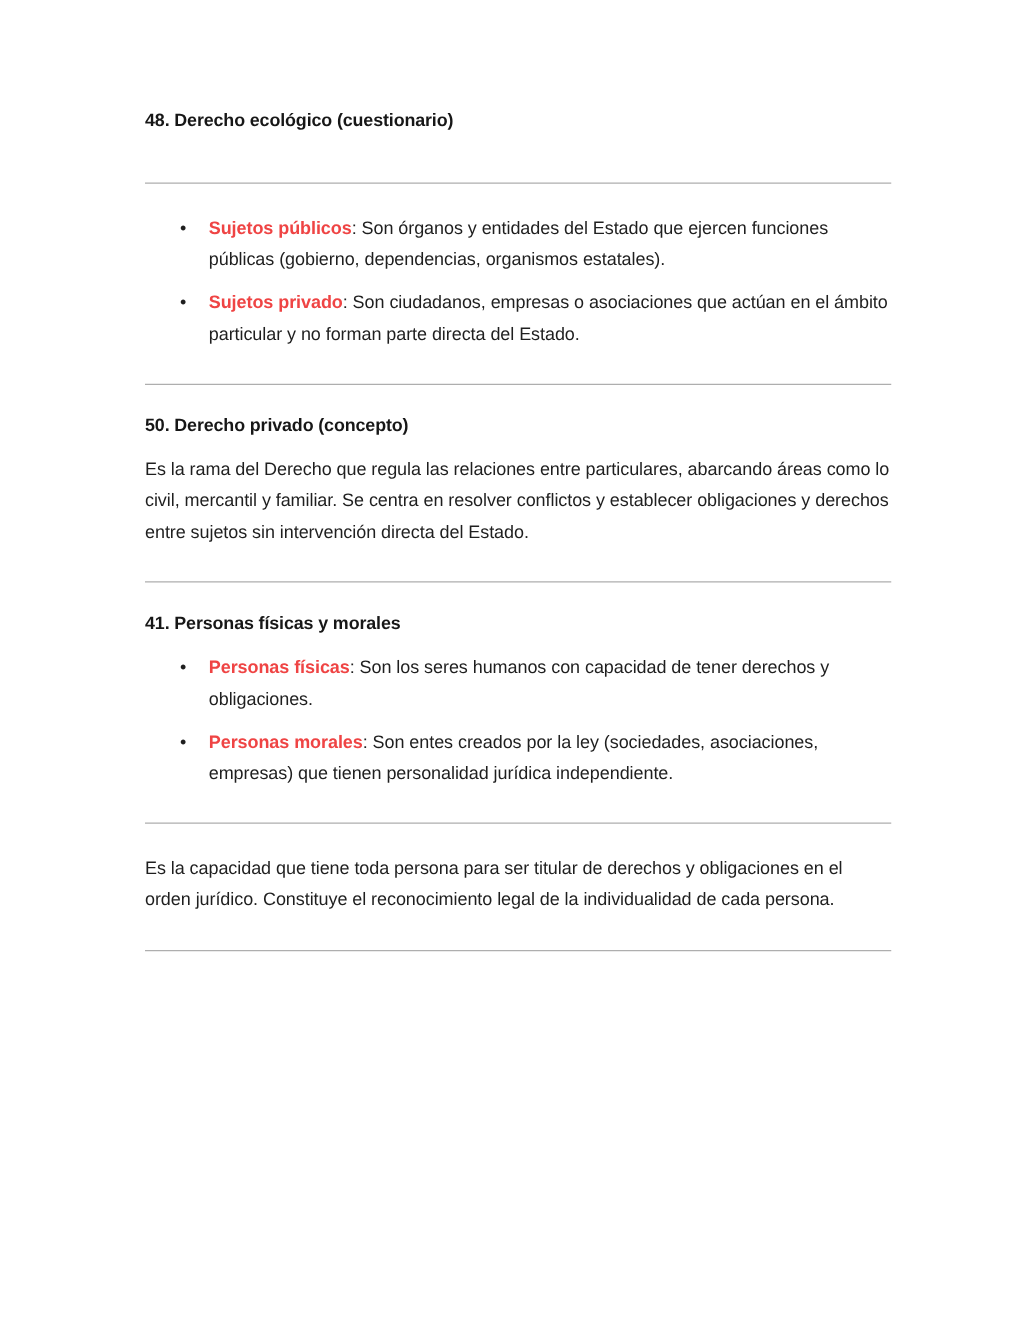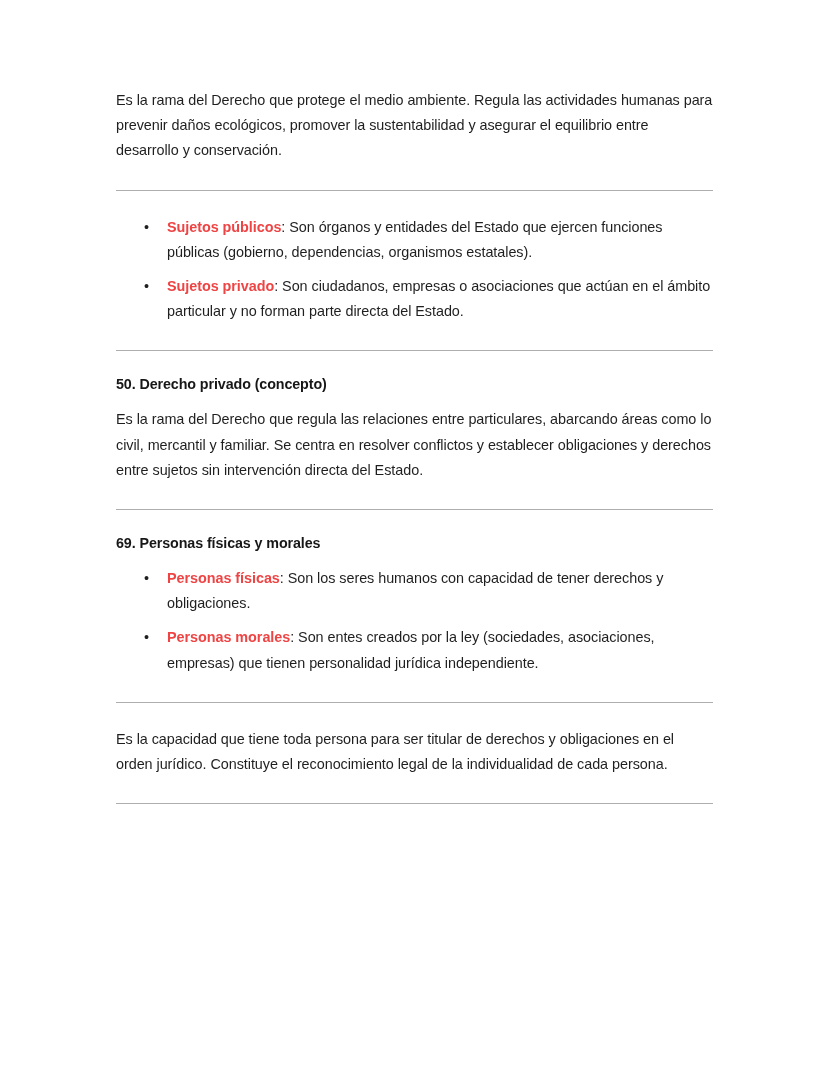--- a/index.html
+++ b/index.html
@@ -86,21 +86,21 @@
   .gap-before-divider { height: 26px; }
   .gap-after-divider  { height: 24px; }
 </style>
 </head>
 <body>
 
 <div class="page">
   <div class="content">
 
     <div class="section">
-      <p class="section-paragraph">Es la rama del Derecho que protege el medio ambiente. Regula las actividades humanas para prevenir daños ecológicos, promover la sustentabilidad y asegurar el equilibrio entre desarrollo y conservación.</p>
+      <div class="section-heading">48. Derecho ecológico (cuestionario)</div>
     </div>
     <div class="gap-before-divider"></div>
     <hr class="divider">
     <div class="gap-after-divider"></div>
 
     <div class="section">
       <ul class="bullet-list">
         <li class="bullet-item">
           <span class="bullet-marker">•</span>
           <span class="lead-in">Sujetos públicos</span><span>: Son órganos y entidades del Estado que ejercen funciones públicas (gobierno, dependencias, organismos estatales).</span>
@@ -117,21 +117,21 @@
 
     <div class="section">
       <div class="section-heading">50. Derecho privado (concepto)</div>
       <p class="section-paragraph">Es la rama del Derecho que regula las relaciones entre particulares, abarcando áreas como lo civil, mercantil y familiar. Se centra en resolver conflictos y establecer obligaciones y derechos entre sujetos sin intervención directa del Estado.</p>
     </div>
     <div class="gap-before-divider"></div>
     <hr class="divider">
     <div class="gap-after-divider"></div>
 
     <div class="section">
-      <div class="section-heading">69. Personas físicas y morales</div>
+      <div class="section-heading">41. Personas físicas y morales</div>
       <ul class="bullet-list">
         <li class="bullet-item">
           <span class="bullet-marker">•</span>
           <span class="lead-in">Personas físicas</span><span>: Son los seres humanos con capacidad de tener derechos y obligaciones.</span>
         </li>
         <li class="bullet-item">
           <span class="bullet-marker">•</span>
           <span class="lead-in">Personas morales</span><span>: Son entes creados por la ley (sociedades, asociaciones, empresas) que tienen personalidad jurídica independiente.</span>
         </li>
       </ul>

